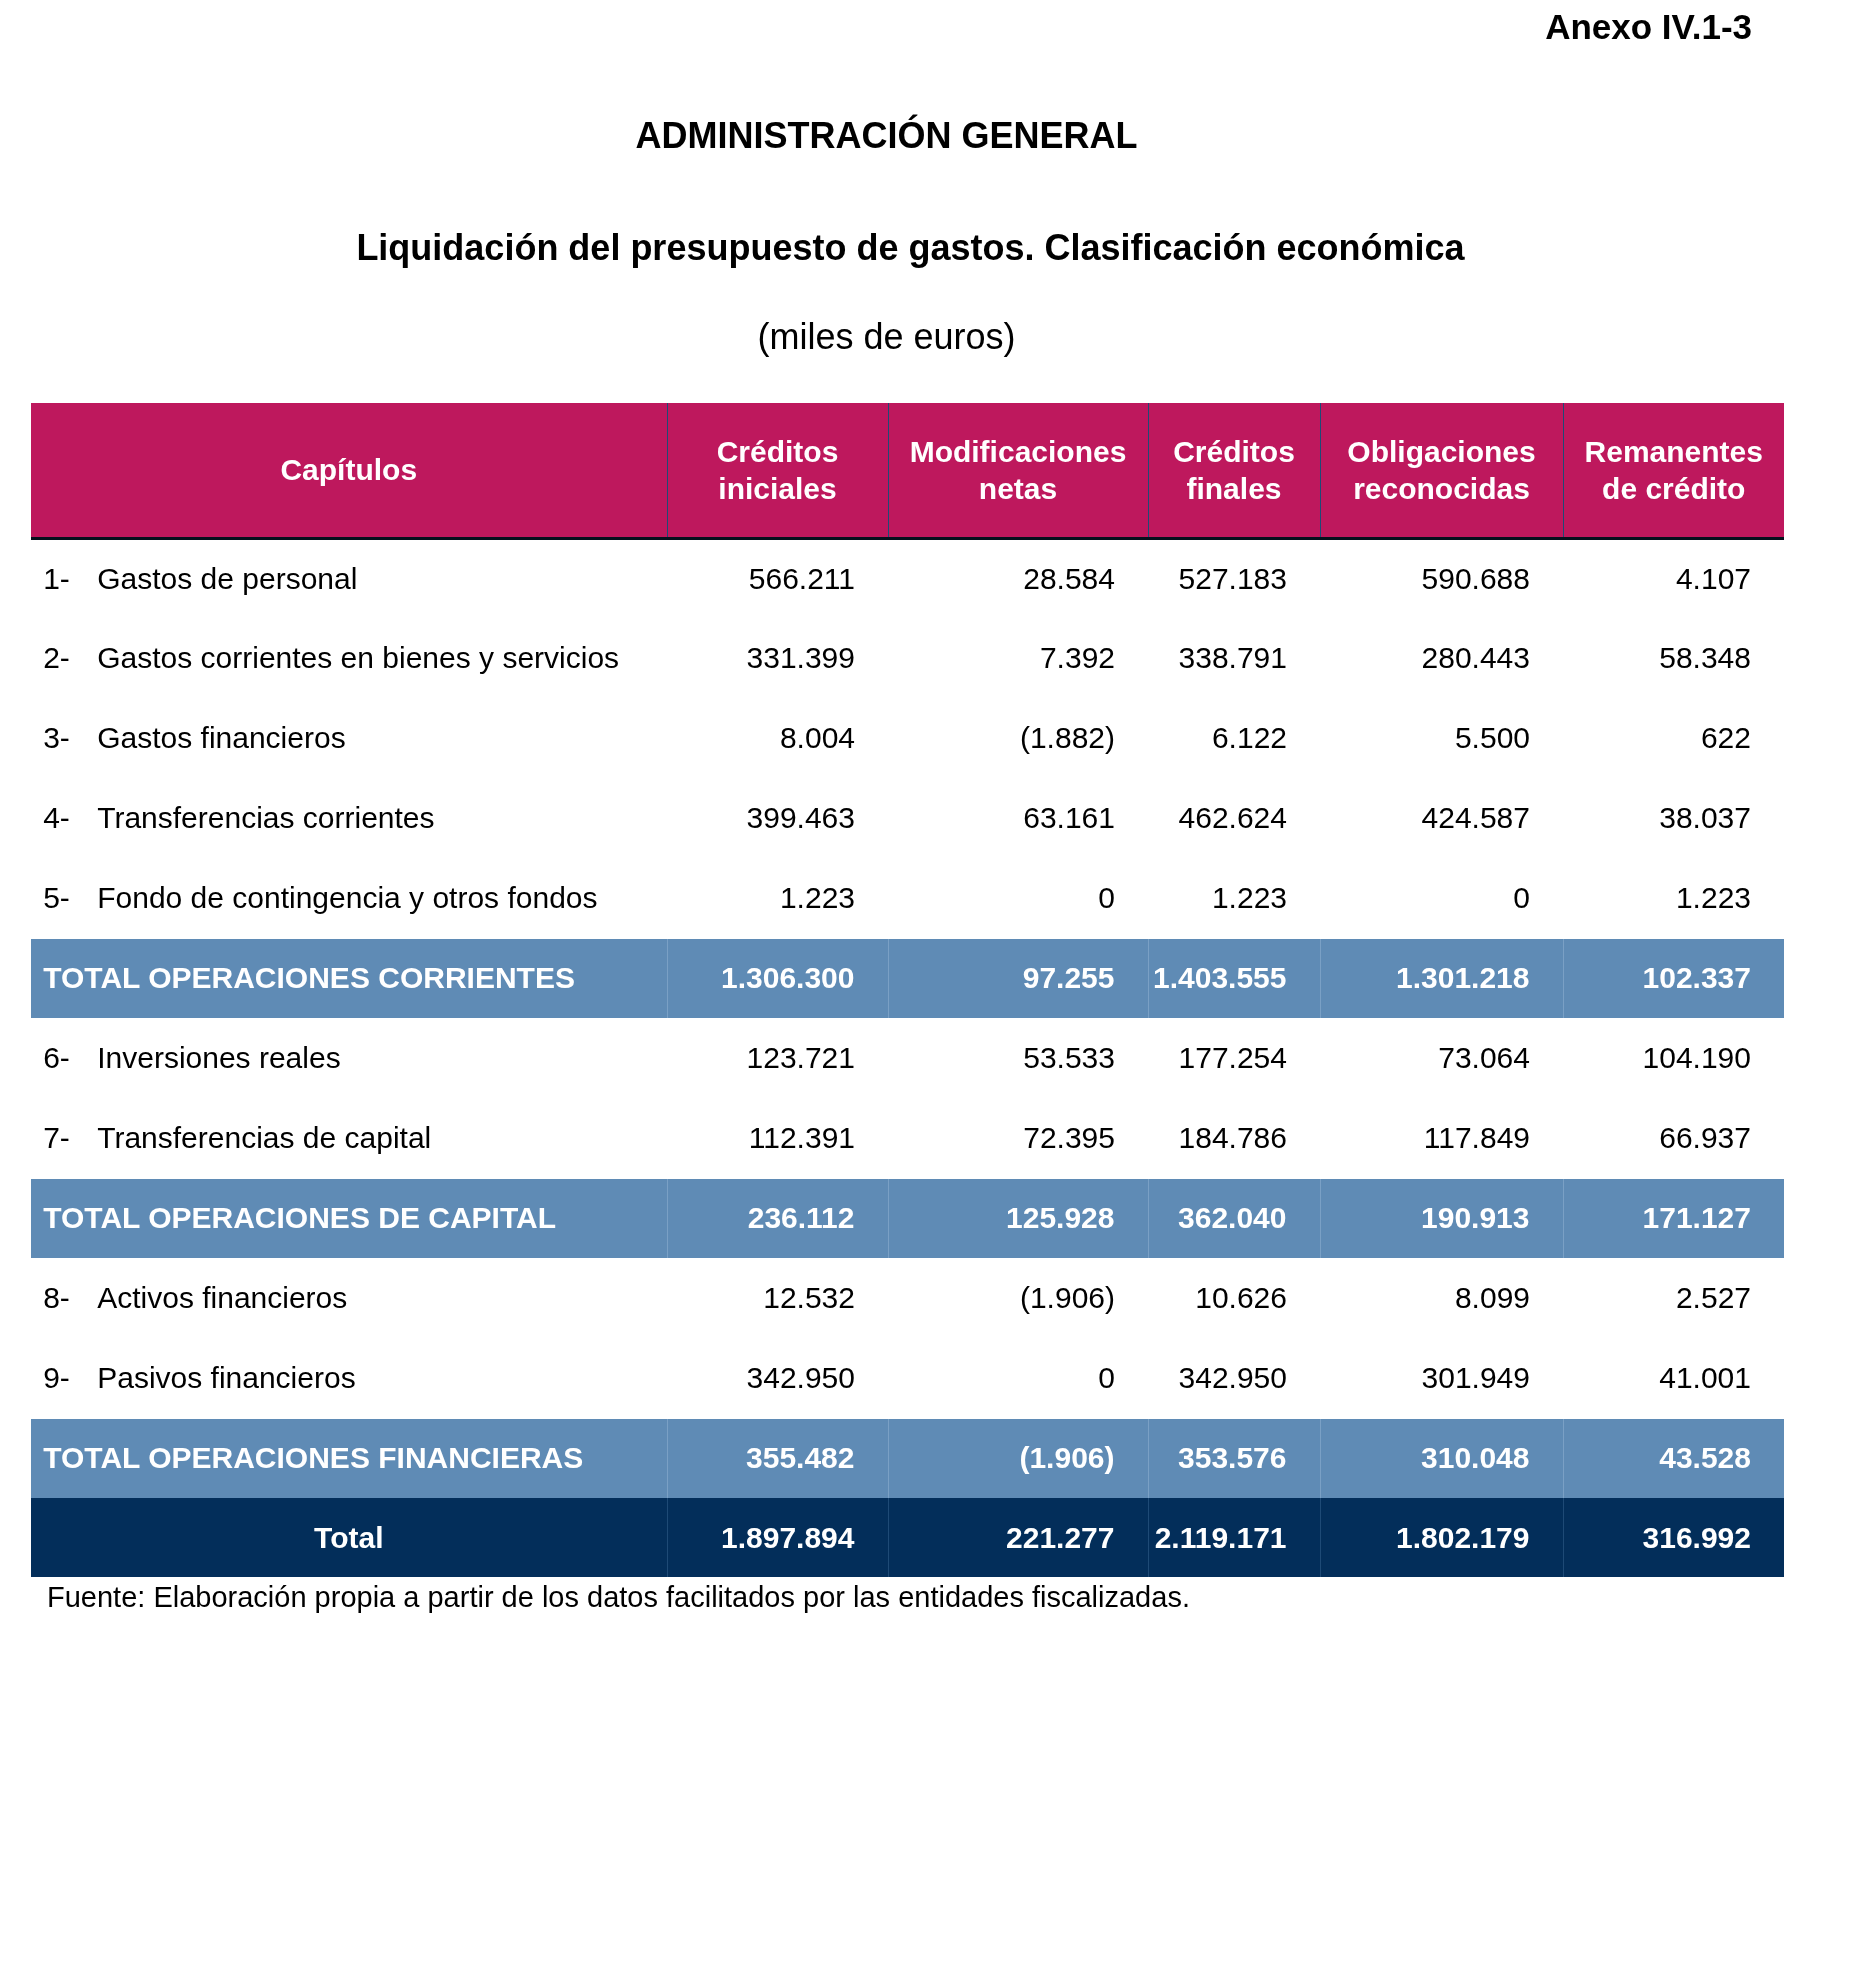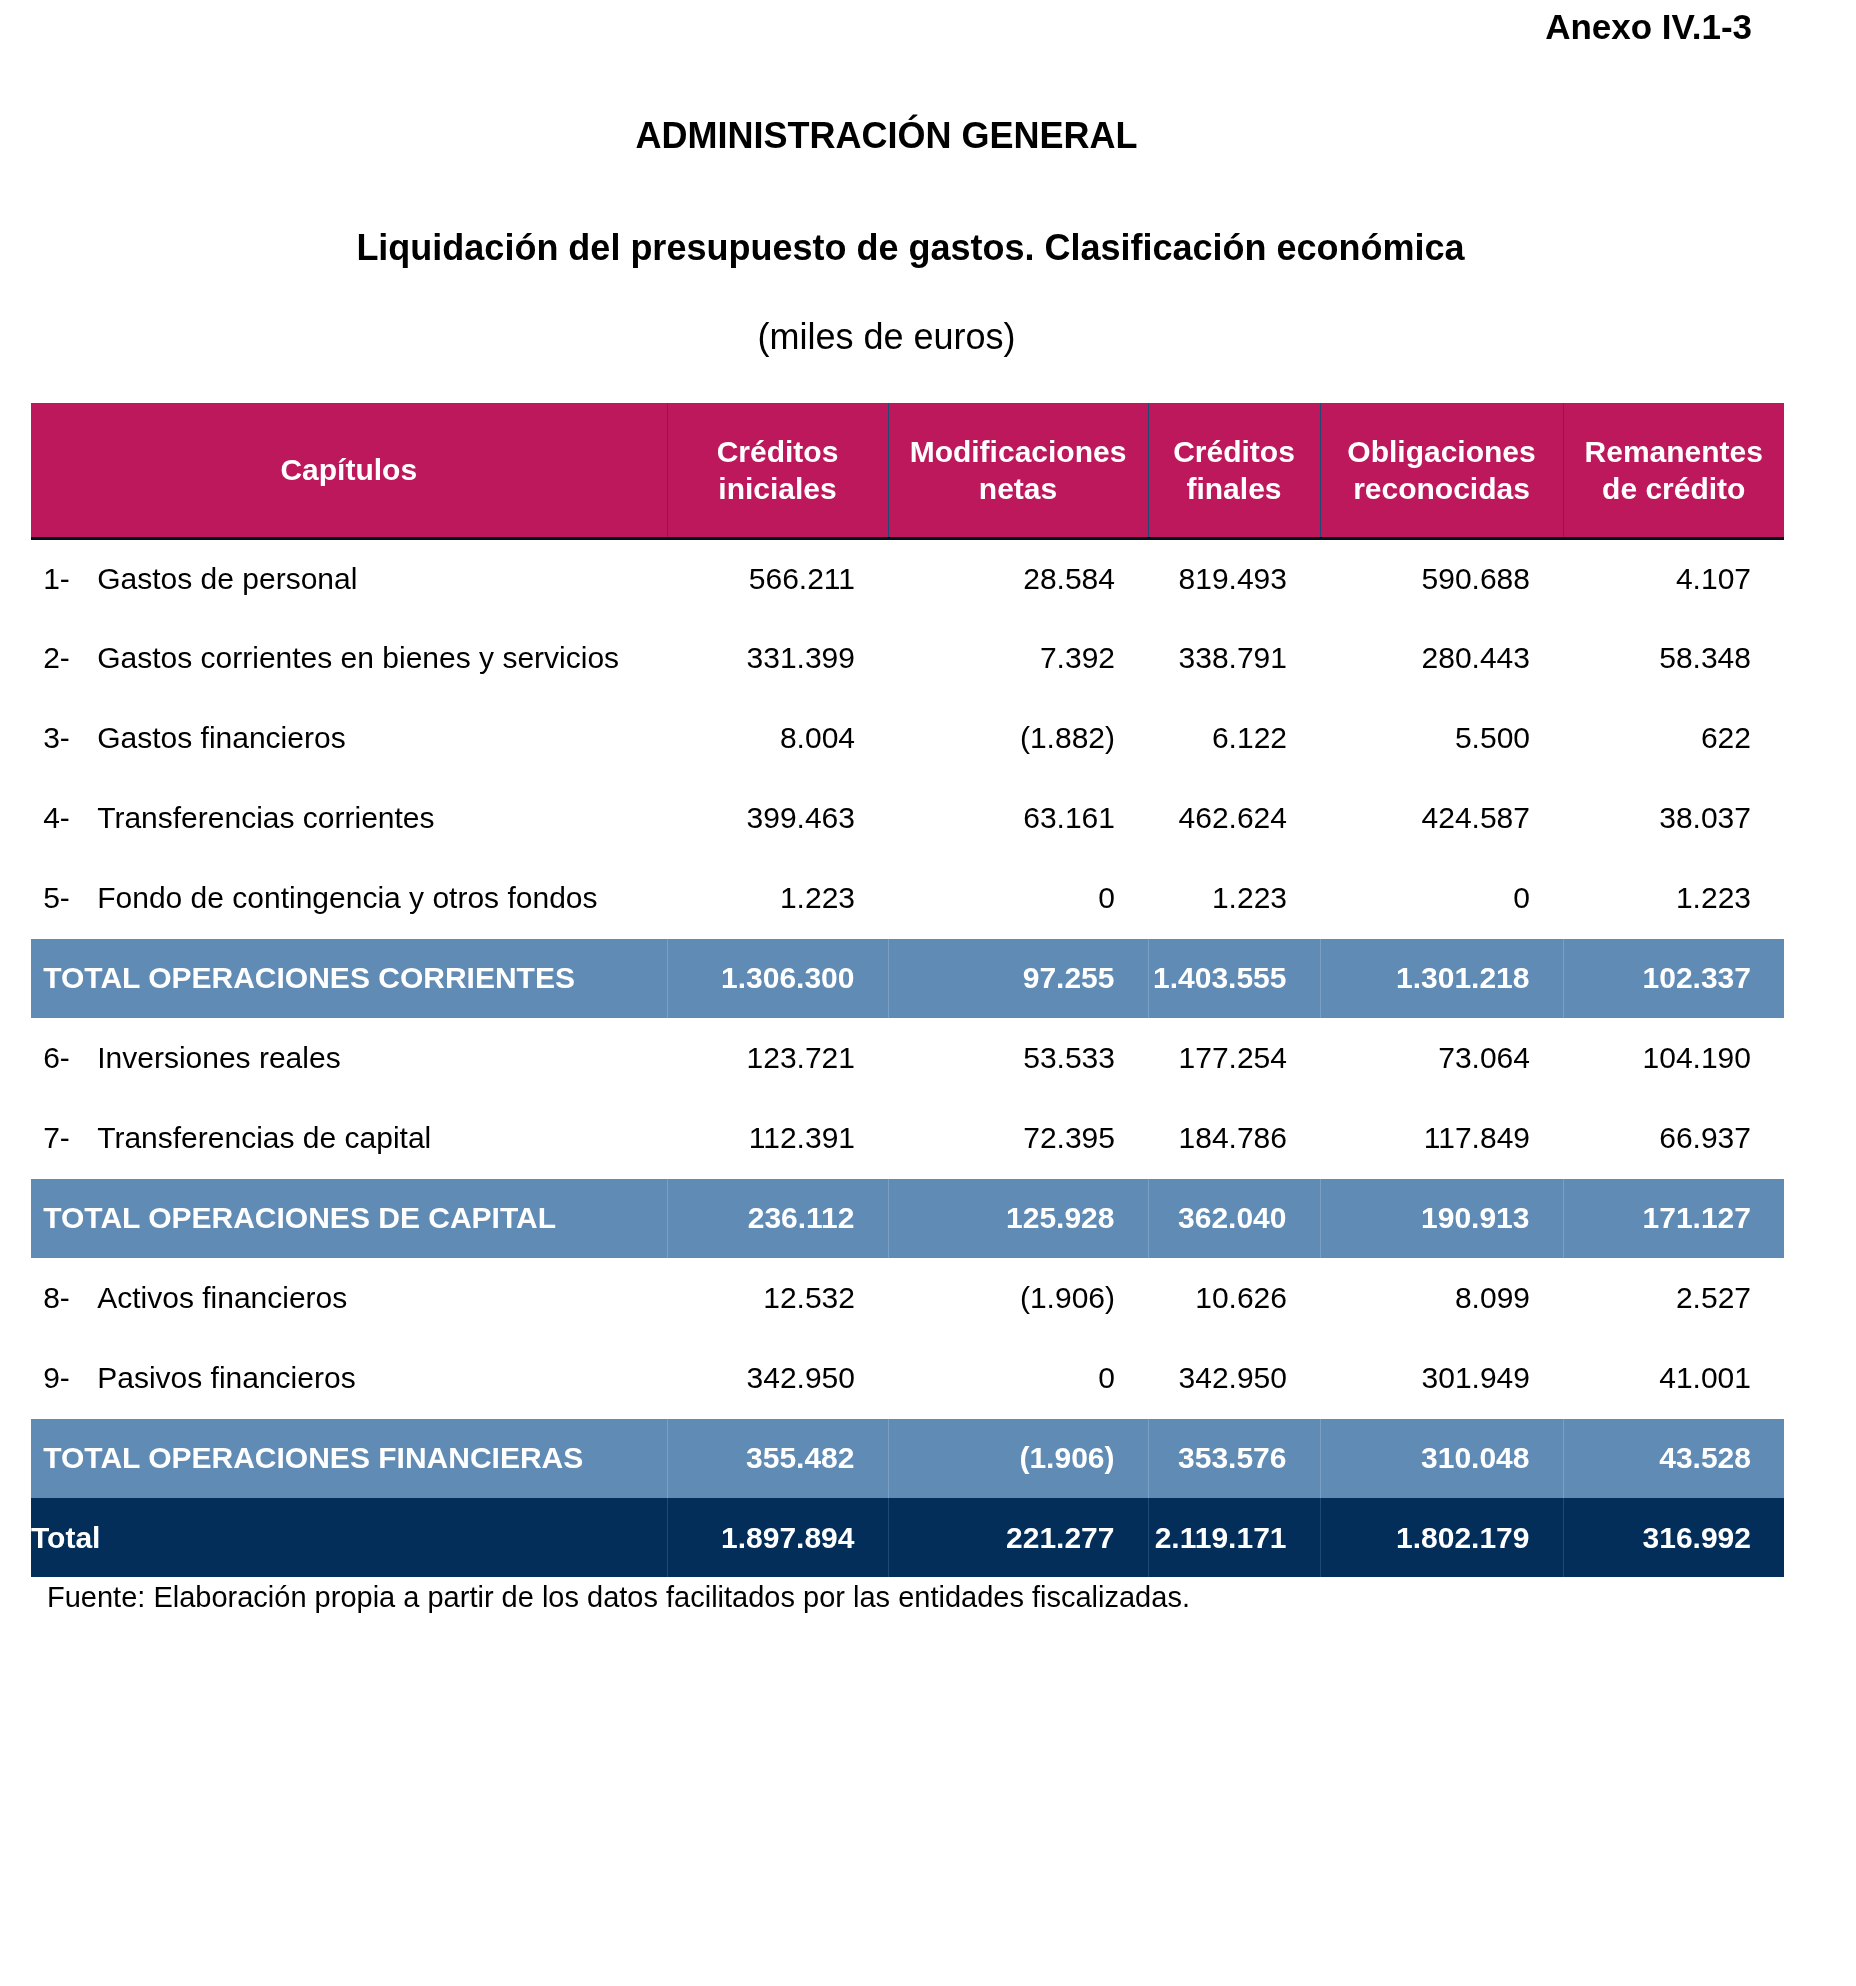--- a/index.html
+++ b/index.html
@@ -22,21 +22,21 @@
   tbody tr { height: 80px; }
   tbody td { font-size: 30px; text-align: right; padding: 0 33px 0 0; white-space: nowrap; }
   tbody td.label { text-align: left; padding: 0 0 0 12.2px; }
   .num-prefix { display: inline-block; width: 54px; }
   tr.data td { color: #000; }
   tr.subtotal { background: #5f8bb5; }
   tr.subtotal td { color: #ffffff; font-weight: bold; border-left: 0.9px solid #7aa0c5; border-top: 1.7px solid #ffffff; }
   tr.subtotal td:first-child { border-left: none; }
   tr.total { background: #032e5a; height: 79px; }
   tr.total td { color: #fff; font-weight: bold; border-left: 0.9px solid #1e4a76; }
-  tr.total td:first-child { border-left: none; text-align: left; padding: 0; }
+  tr.total td:first-child { border-left: none; text-align: center; padding: 0; }
   tr.first-data td { padding-top: 0; }
   .source { position: absolute; left: 47px; top: 1581px; font-size: 29px; }
 </style>
 </head>
 <body>
 
 <div class="annex">Anexo IV.1-3</div>
 <div class="title t1">ADMINISTRACIÓN GENERAL</div>
 <div class="title t2">Liquidación del presupuesto de gastos. Clasificación económica</div>
 <div class="title t3">(miles de euros)</div>
@@ -58,21 +58,21 @@
       <th><span>Créditos</span><br><span>finales</span></th>
       <th><span>Obligaciones</span><br><span>reconocidas</span></th>
       <th><span>Remanentes</span><br><span>de crédito</span></th>
     </tr>
   </thead>
   <tbody id="table-body">
       <tr class="data first-data">
         <td class="label"><span class="num-prefix">1-</span><span>Gastos de personal</span></td>
         <td>566.211</td>
         <td>28.584</td>
-        <td>819.493</td>
+        <td>527.183</td>
         <td>590.688</td>
         <td>4.107</td>
       </tr>
       <tr class="data">
         <td class="label"><span class="num-prefix">2-</span><span>Gastos corrientes en bienes y servicios</span></td>
         <td>331.399</td>
         <td>7.392</td>
         <td>338.791</td>
         <td>280.443</td>
         <td>58.348</td>

